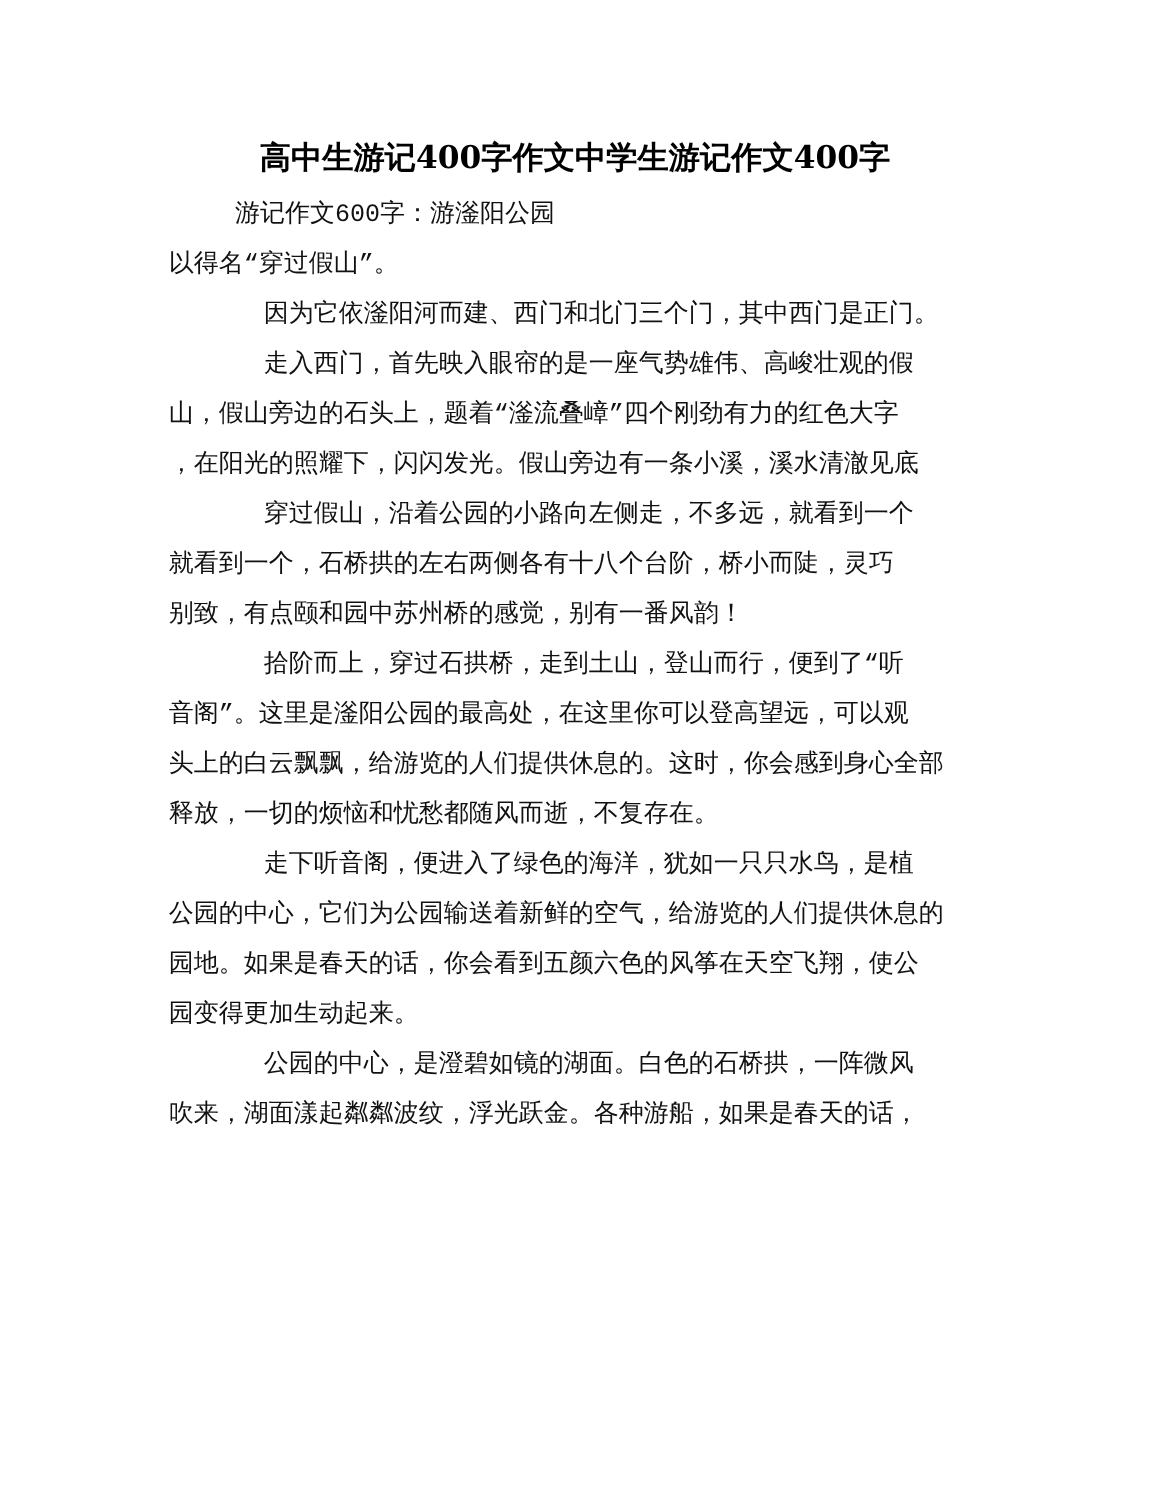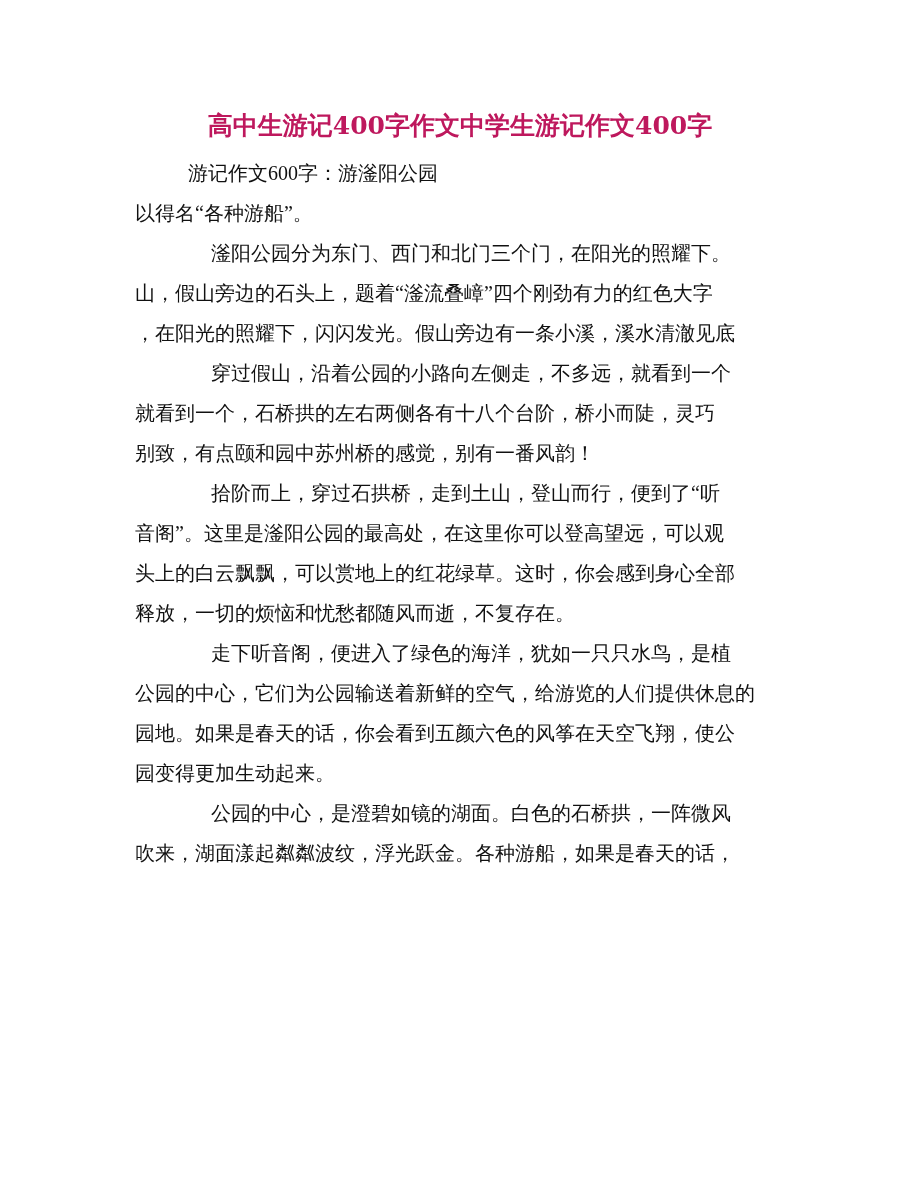--- a/index.html
+++ b/index.html
@@ -6,53 +6,54 @@
   body { width: 920px; height: 1191px; position: relative; overflow: hidden; }
   .page {
     position: absolute; left: 0; top: 0; width: 920px; height: 1191px;
     background: #ffffff;
   }
   .title {
     position: absolute; left: 0; top: 110px; width: 920px;
     text-align: center;
     font-family: "DejaVu Serif", "Liberation Serif", serif;
     font-size: 25px; line-height: 32px;
-    color: #be185d; font-weight: bold;
+    color: #000000; font-weight: bold;
     letter-spacing: 0px;
   }
   .body-text {
     position: absolute; left: 135px; top: 153px; width: 650px;
-    font-family: Liberation Serif, serif;
+    font-family: Liberation Mono, monospace;
     font-size: 20px; color: #111111;
   }
   .line {
     height: 40px; line-height: 40px;
     white-space: nowrap;
   }
   .subtitle { padding-left: 53px; }
   .indent { padding-left: 76px; }
 </style>
 </head>
 <body>
 
 <div class="page">
   <div class="title">高中生游记400字作文中学生游记作文400字</div>
   <div class="body-text">
     <div class="line subtitle">游记作文600字：游滏阳公园</div>
     <div id="lines">
-        <div class="line">以得名“各种游船”。</div>
-        <div class="line indent">滏阳公园分为东门、西门和北门三个门，在阳光的照耀下。</div>
+        <div class="line">以得名“穿过假山”。</div>
+        <div class="line indent">因为它依滏阳河而建、西门和北门三个门，其中西门是正门。</div>
+        <div class="line indent">走入西门，首先映入眼帘的是一座气势雄伟、高峻壮观的假</div>
         <div class="line">山，假山旁边的石头上，题着“滏流叠嶂”四个刚劲有力的红色大字</div>
         <div class="line">，在阳光的照耀下，闪闪发光。假山旁边有一条小溪，溪水清澈见底</div>
         <div class="line indent">穿过假山，沿着公园的小路向左侧走，不多远，就看到一个</div>
         <div class="line">就看到一个，石桥拱的左右两侧各有十八个台阶，桥小而陡，灵巧</div>
         <div class="line">别致，有点颐和园中苏州桥的感觉，别有一番风韵！</div>
         <div class="line indent">拾阶而上，穿过石拱桥，走到土山，登山而行，便到了“听</div>
         <div class="line">音阁”。这里是滏阳公园的最高处，在这里你可以登高望远，可以观</div>
-        <div class="line">头上的白云飘飘，可以赏地上的红花绿草。这时，你会感到身心全部</div>
+        <div class="line">头上的白云飘飘，给游览的人们提供休息的。这时，你会感到身心全部</div>
         <div class="line">释放，一切的烦恼和忧愁都随风而逝，不复存在。</div>
         <div class="line indent">走下听音阁，便进入了绿色的海洋，犹如一只只水鸟，是植</div>
         <div class="line">公园的中心，它们为公园输送着新鲜的空气，给游览的人们提供休息的</div>
         <div class="line">园地。如果是春天的话，你会看到五颜六色的风筝在天空飞翔，使公</div>
         <div class="line">园变得更加生动起来。</div>
         <div class="line indent">公园的中心，是澄碧如镜的湖面。白色的石桥拱，一阵微风</div>
         <div class="line">吹来，湖面漾起粼粼波纹，浮光跃金。各种游船，如果是春天的话，</div>
       </div>
   </div>
 </div>

